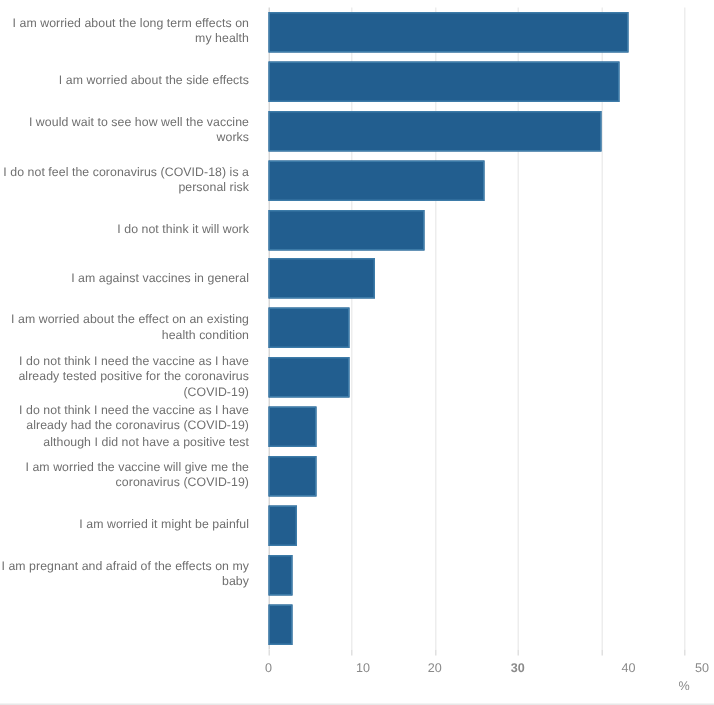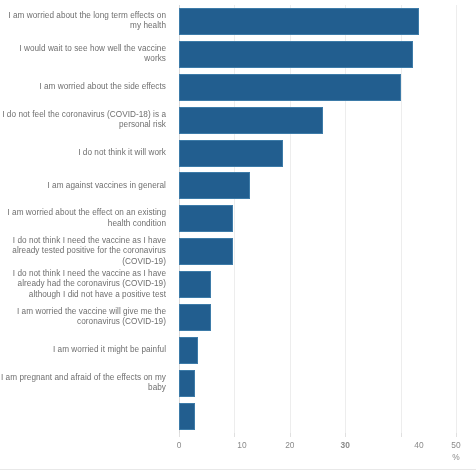--- a/index.html
+++ b/index.html
@@ -117,24 +117,24 @@
 </head>
 <body>
 
 <div id="page">
 
   <div class="labels">
     <div class="label-row">
         <span class="label-text">I am worried about the long term effects on my health</span>
       </div>
     <div class="label-row">
+        <span class="label-text">I am worried about the side effects</span>
+      </div>
+    <div class="label-row">
         <span class="label-text">I would wait to see how well the vaccine works</span>
-      </div>
-    <div class="label-row">
-        <span class="label-text">I am worried about the side effects</span>
       </div>
     <div class="label-row">
         <span class="label-text">I do not feel the coronavirus (COVID-18) is a personal risk</span>
       </div>
     <div class="label-row">
         <span class="label-text">I do not think it will work</span>
       </div>
     <div class="label-row">
         <span class="label-text">I am against vaccines in general</span>
       </div>
@@ -217,17 +217,17 @@
       <div class="tick-label" style="left: 179px;">0</div>
       <div class="tick" style="left: 234.4px;"></div>
       <div class="tick-label" style="left: 242px;">10</div>
       <div class="tick" style="left: 289.8px;"></div>
       <div class="tick-label" style="left: 289.8px;">20</div>
       <div class="tick" style="left: 345.2px;"></div>
       <div class="tick-label" style="left: 345.2px; font-weight: bold;">30</div>
       <div class="tick" style="left: 400.6px;"></div>
       <div class="tick-label" style="left: 419px;">40</div>
       <div class="tick" style="left: 456px;"></div>
-      <div class="tick-label" style="left: 456px;">50</div>
+      <div class="tick-label" style="left: 468px;">50</div>
     </div>
   <div class="axis-unit" id="axis-unit" style="left: 456px;">%</div>
 
 </div>
 
 </body></html>

